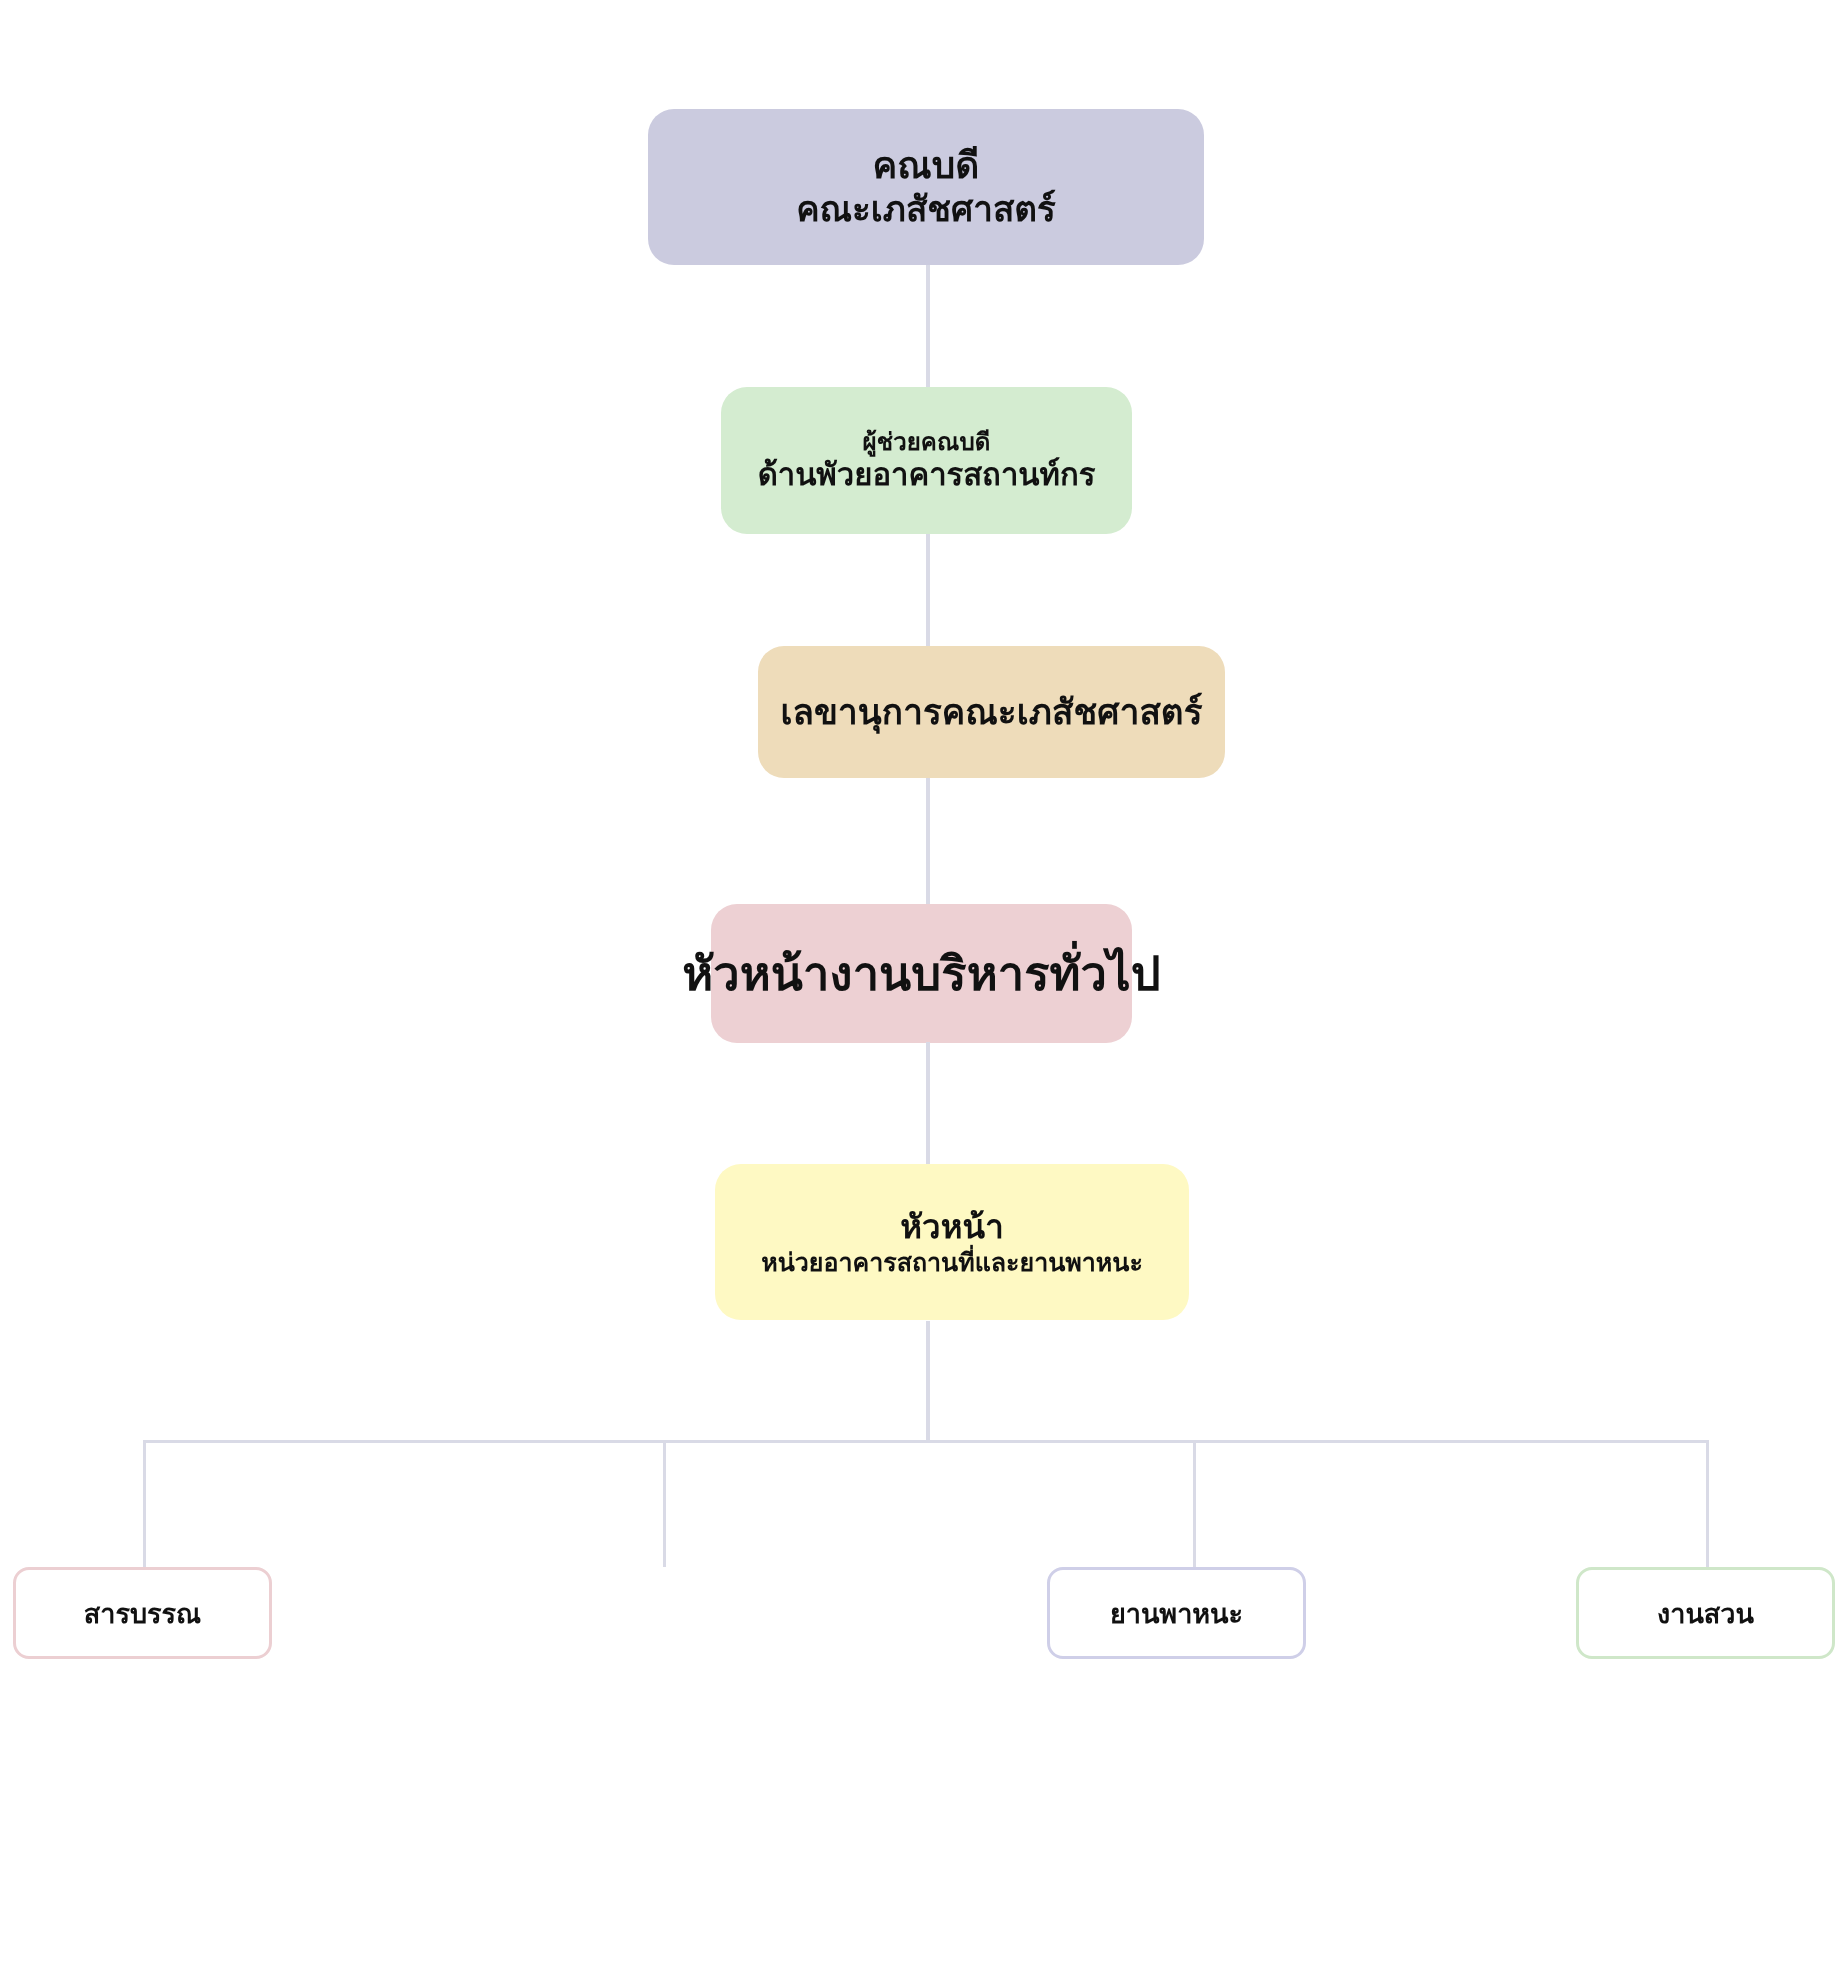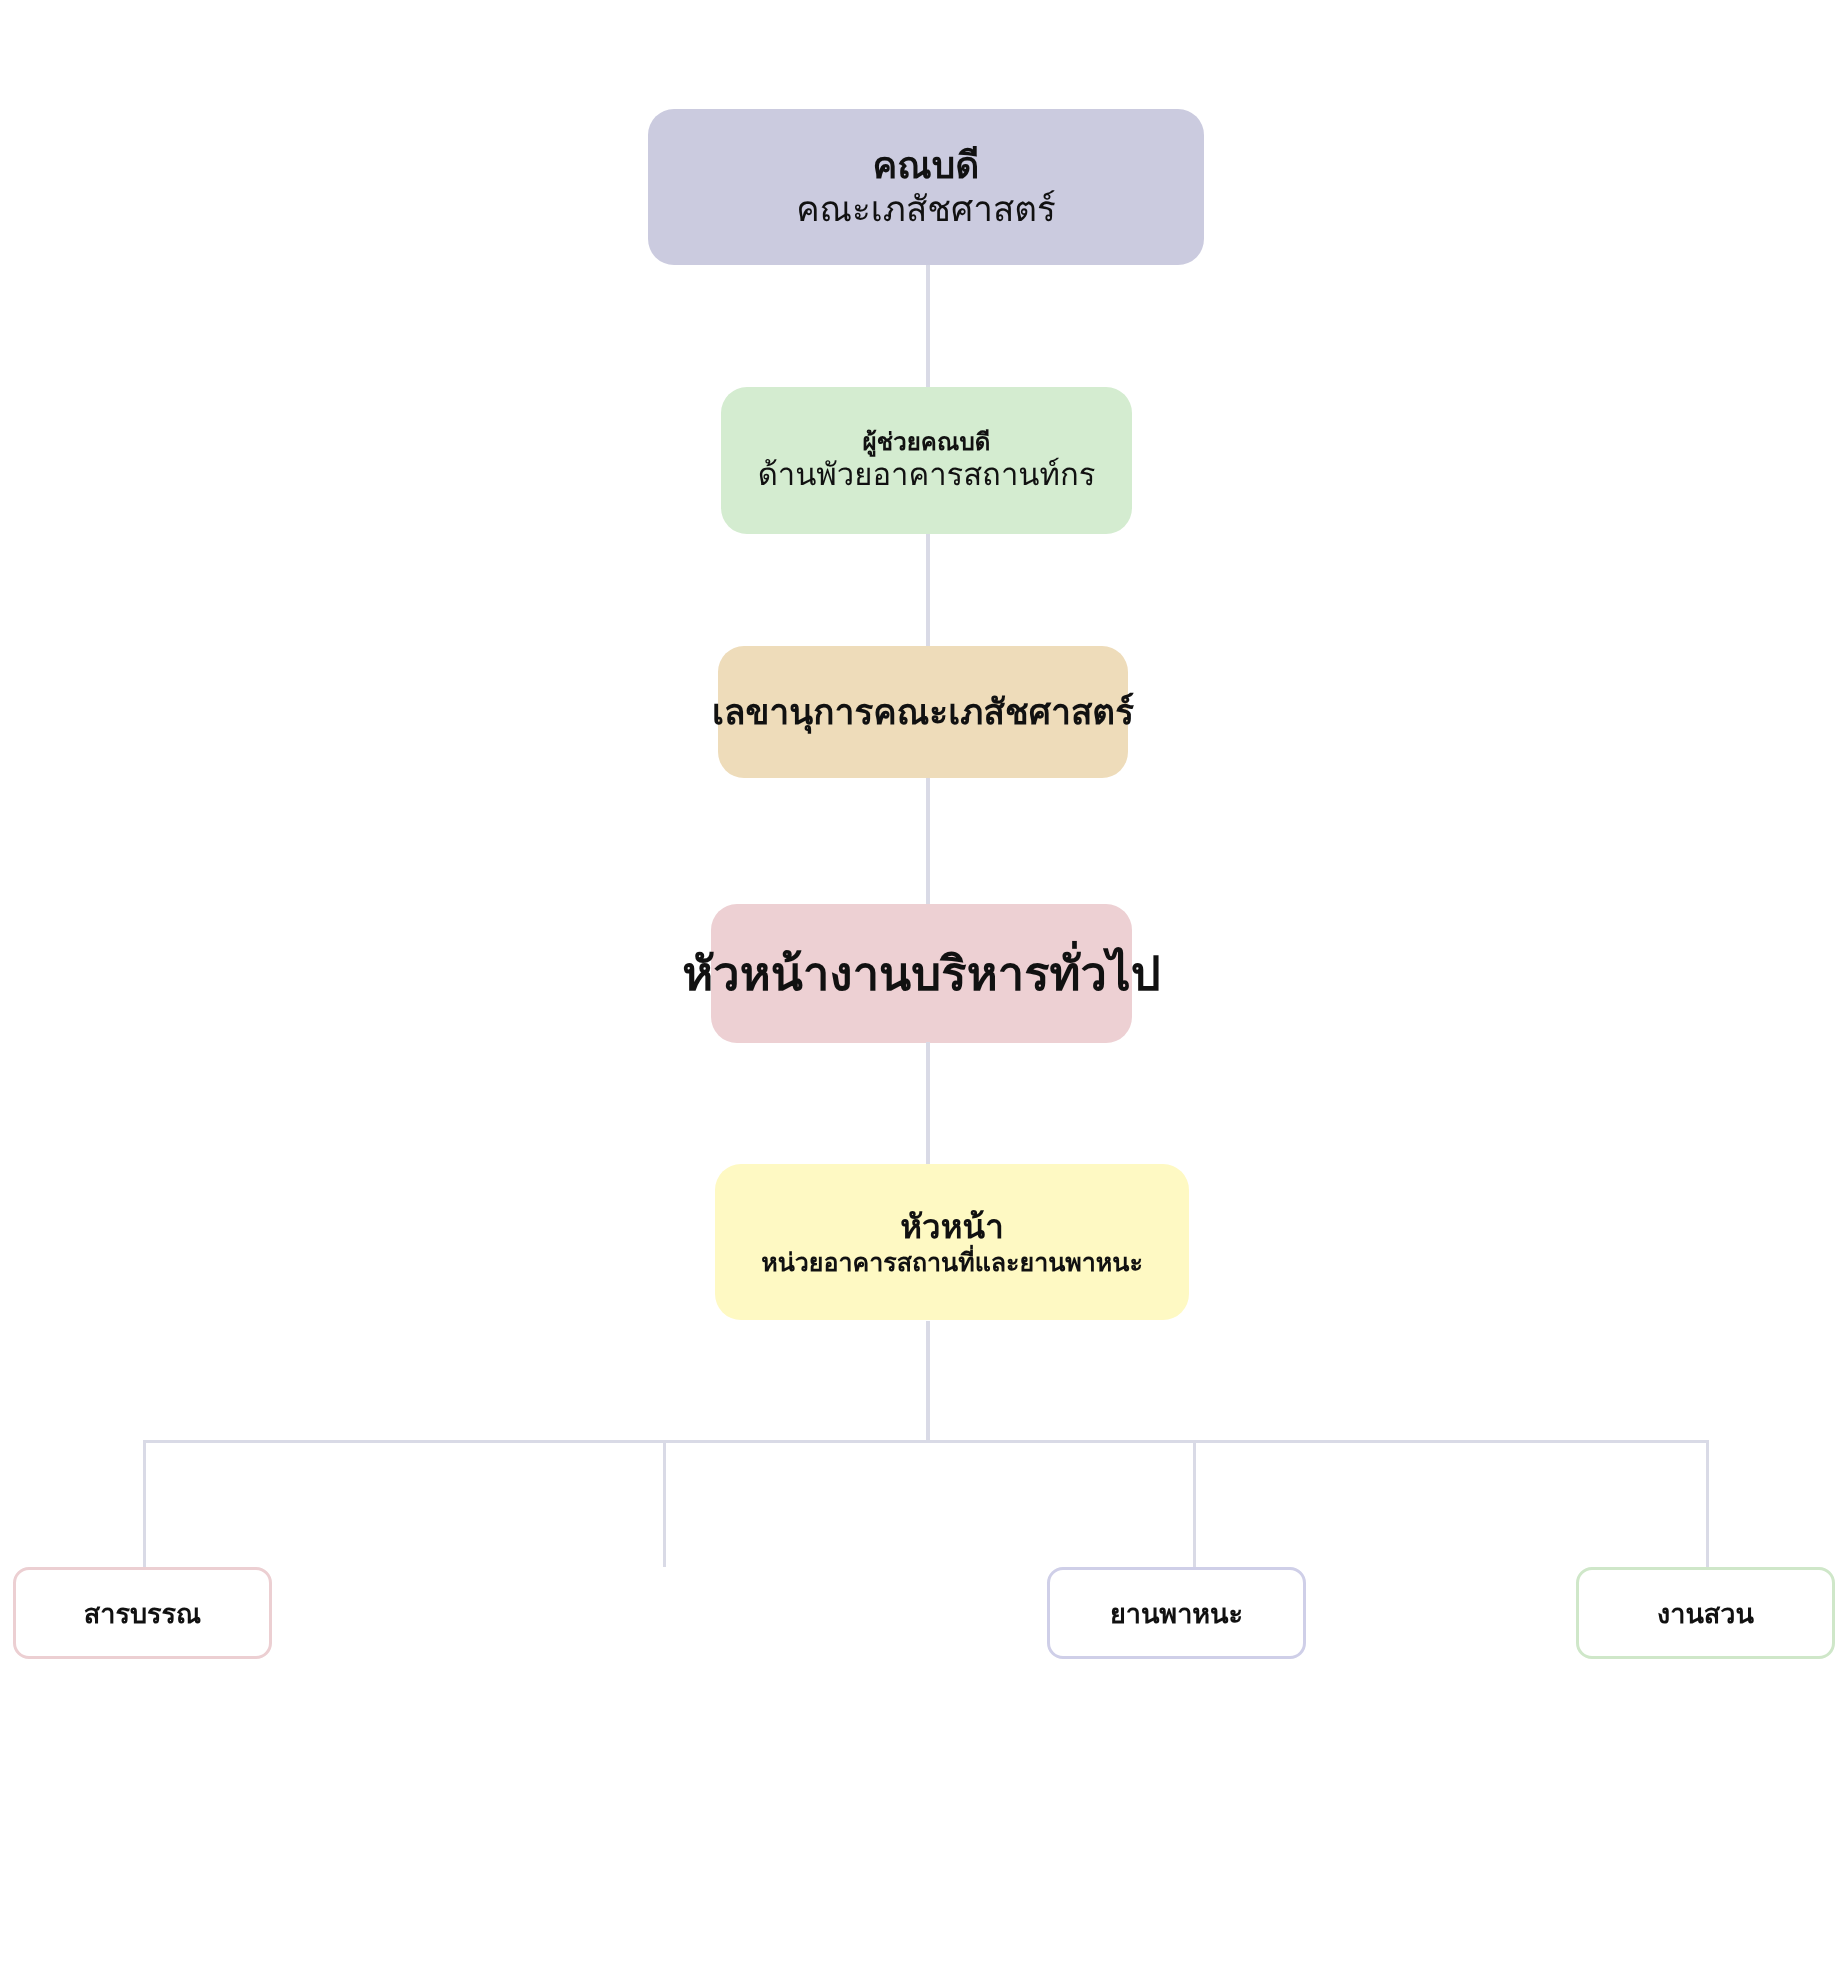--- a/index.html
+++ b/index.html
@@ -32,36 +32,36 @@
     line-height: 1.22;
     padding: 6px 10px;
   }
   .node .line-main {
     font-weight: bold;
     font-size: 24px;
     letter-spacing: 0.1px;
     white-space: nowrap;
   }
   .node .line-sub {
-    font-weight: normal;
+    font-weight: bold;
     font-size: 31px;
     white-space: nowrap;
   }
   .node.sub-bold .line-sub {
     font-weight: bold;
     font-size: 25px;
   }
   .node.single .line-main {
     font-size: 33px;
   }
 
   
   #node-dean      { left: 648px; top: 109px;  width: 556px; height: 156px; background: #cbcbdf; }
   #node-assistant { left: 721px; top: 387px;  width: 411px; height: 147px; background: #d4ecd0; }
-  #node-secretary { left: 718px; top: 646px;  width: 410px; height: 132px; background: #eedcba; }
+  #node-secretary { left: 758px; top: 646px;  width: 467px; height: 132px; background: #eedcba; }
   #node-head-admin{ left: 711px; top: 904px;  width: 421px; height: 139px; background: #edd0d3; }
   #node-head-unit { left: 715px; top: 1164px; width: 474px; height: 156px; background: #fef9c3; }
 
   #node-dean .line-main { font-size: 37px; }
   #node-dean .line-sub  { font-size: 35px; }
   #node-secretary .line-main { font-size: 35px; }
   #node-head-admin .line-main { font-size: 47px; }
   #node-head-unit .line-main { font-size: 33px; }
 
   

